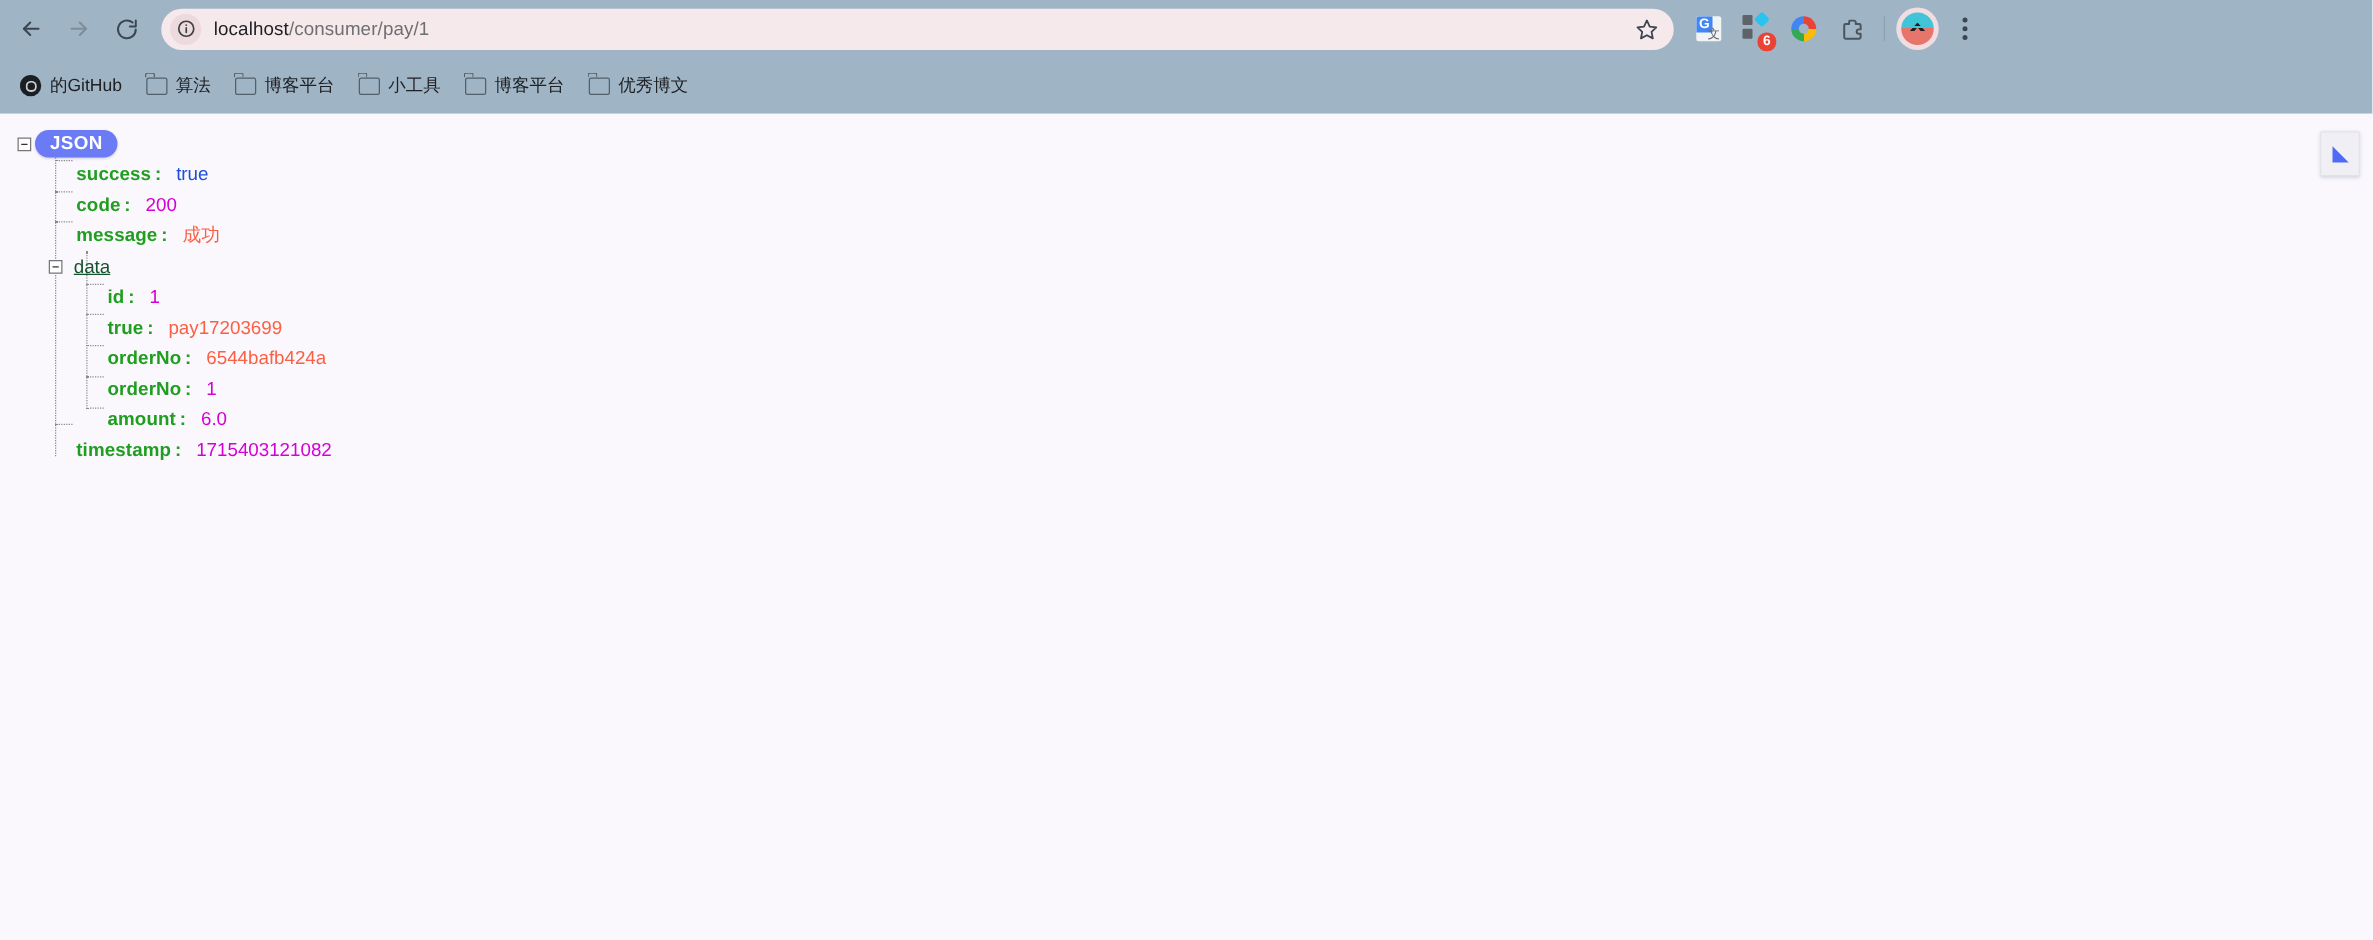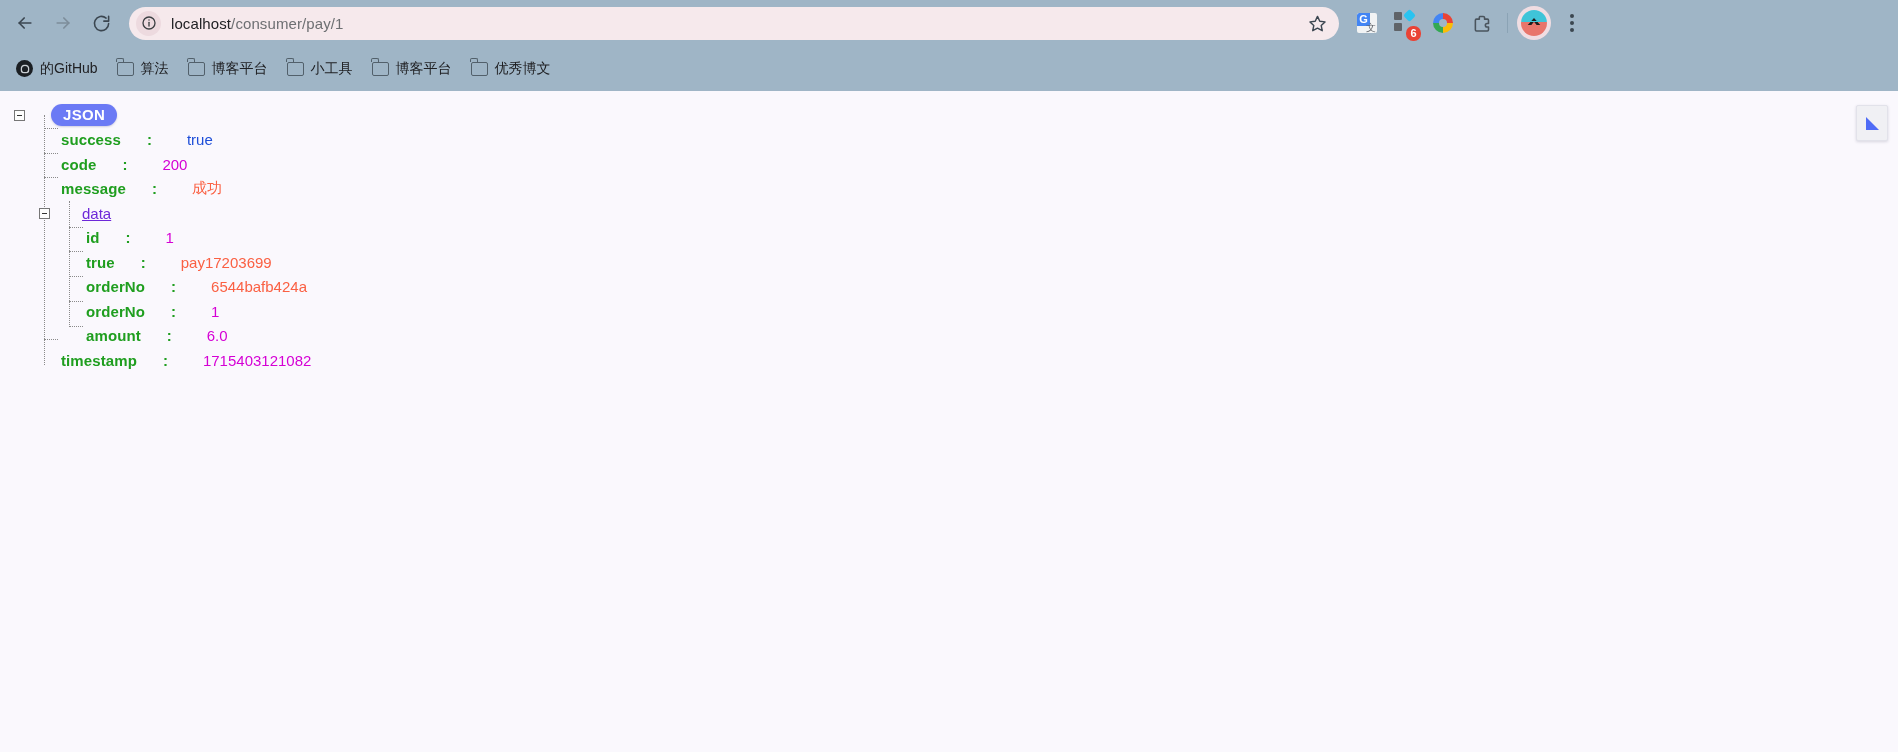--- a/index.html
+++ b/index.html
@@ -298,21 +298,20 @@
     padding: 12px 0 0 14px;
     font-family: "Liberation Sans", sans-serif;
     font-size: 15px;
   }
   .jrow {
     position: relative;
     display: flex;
     align-items: center;
     height: 24.5px;
     white-space: nowrap;
-    gap: 23px;
   }
   .toggle {
     width: 11px;
     height: 11px;
     border: 1px solid #767676;
     background: #fdfdfd;
     box-sizing: border-box;
     position: relative;
     flex: 0 0 auto;
     margin-right: 3px;
@@ -342,21 +341,21 @@
     color: #1f9e1f;
     font-weight: bold;
     letter-spacing: .1px;
   }
   .colon {
     color: #1f9e1f;
     font-weight: bold;
     margin-left: 3px;
   }
   .node-label {
-    color: #6d28d9;
+    color: #14532d;
     font-weight: normal;
     text-decoration: underline;
   }
   .val { margin-left: 12px; }
   .val.bool { color: #1d4ed8; }
   .val.num  { color: #d500d5; }
   .val.str  { color: #fa6043; }
 
   
   .guide-v {

